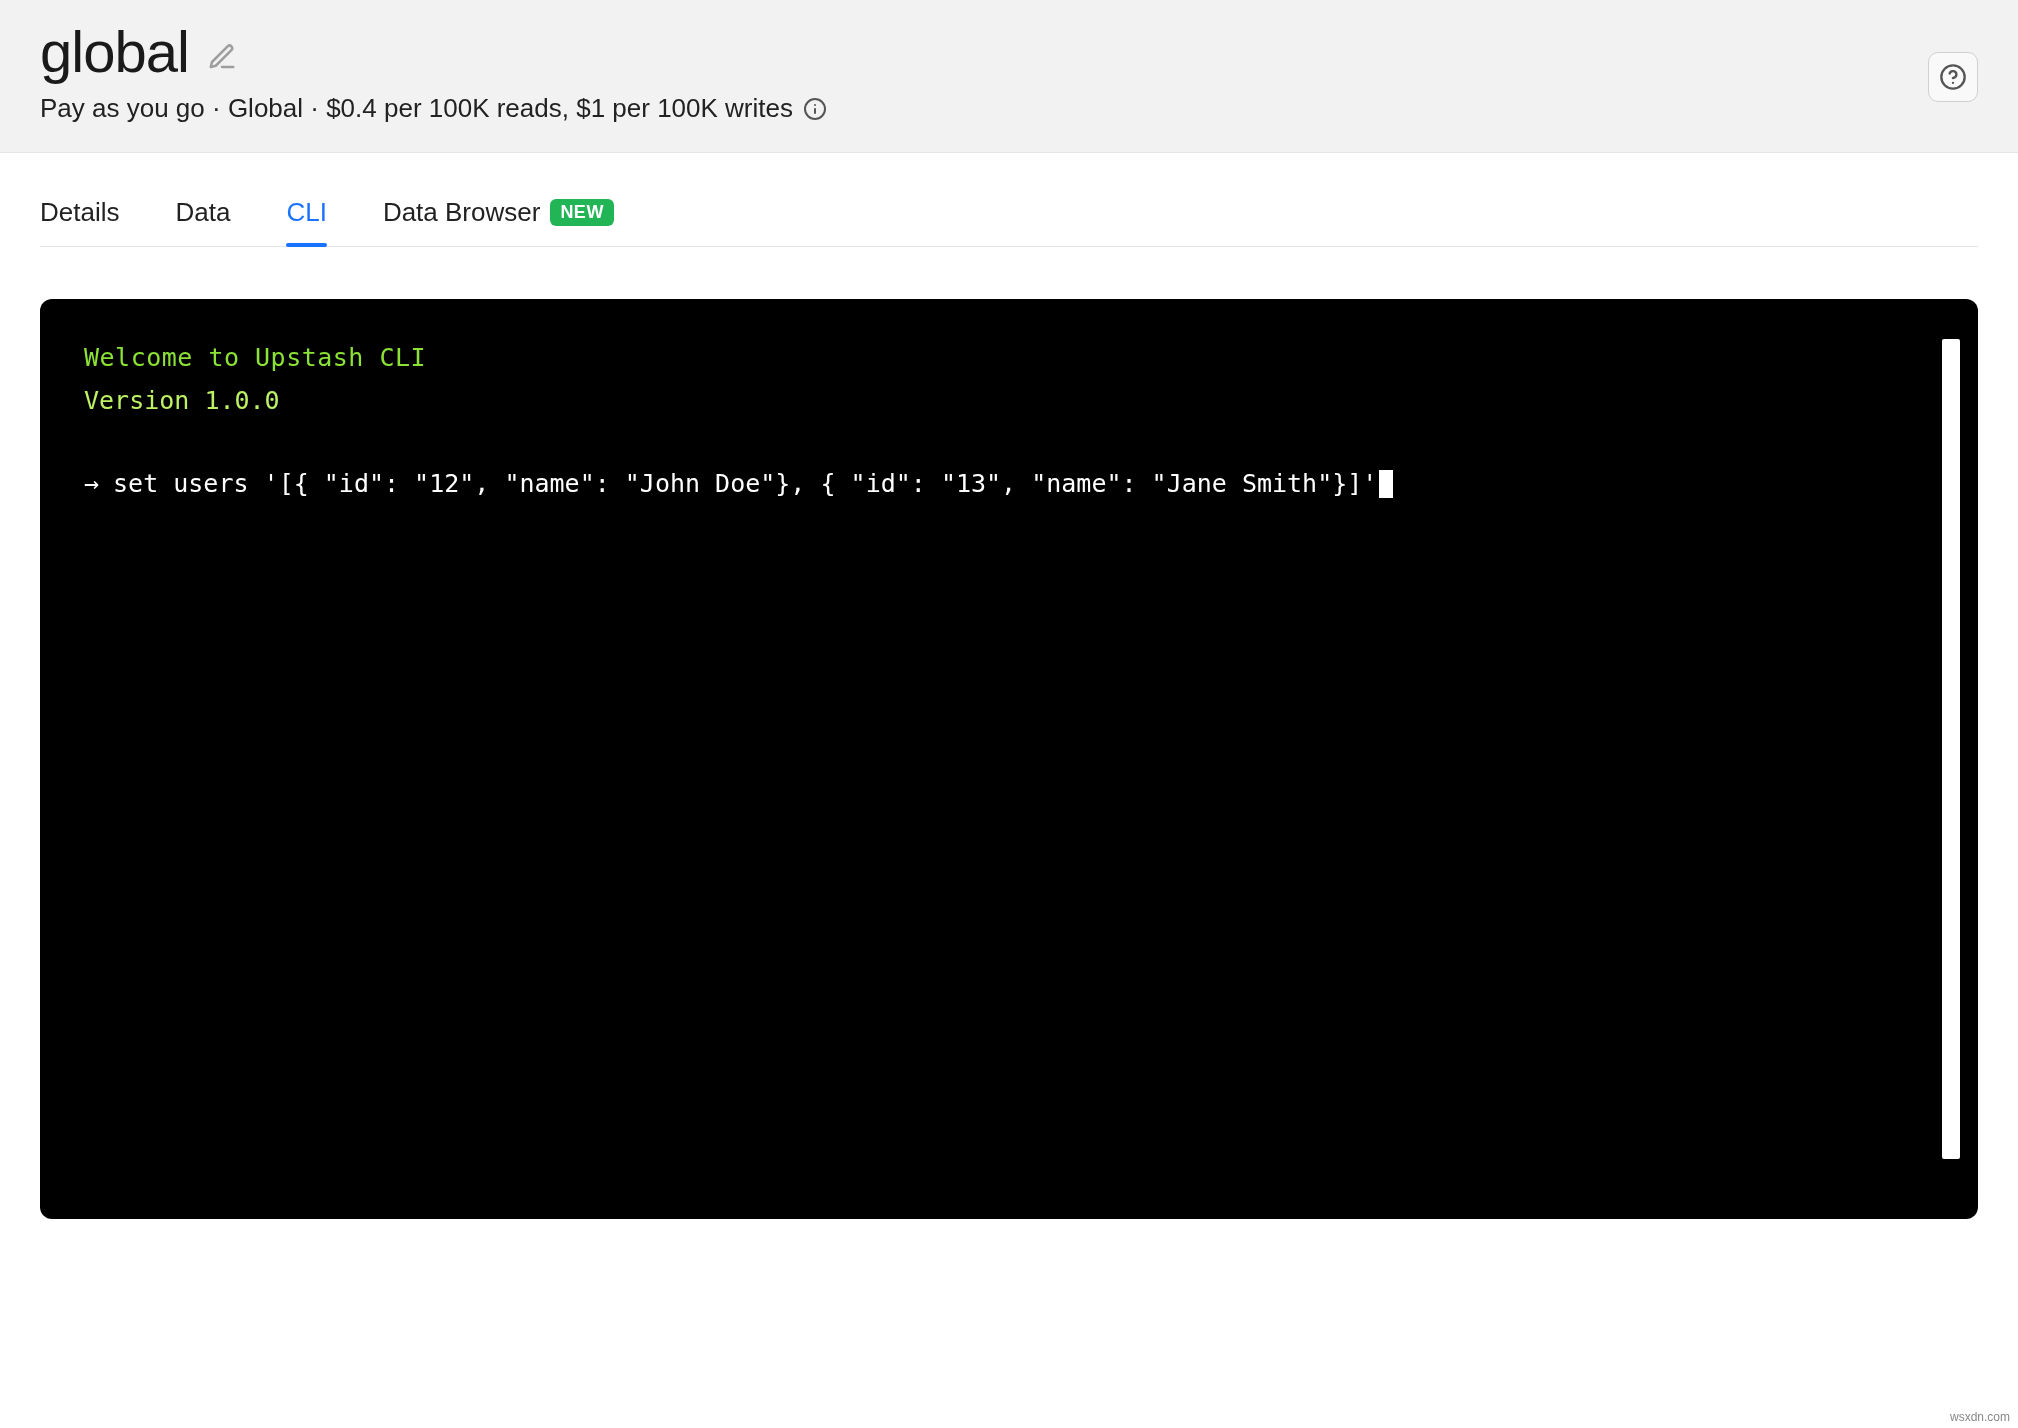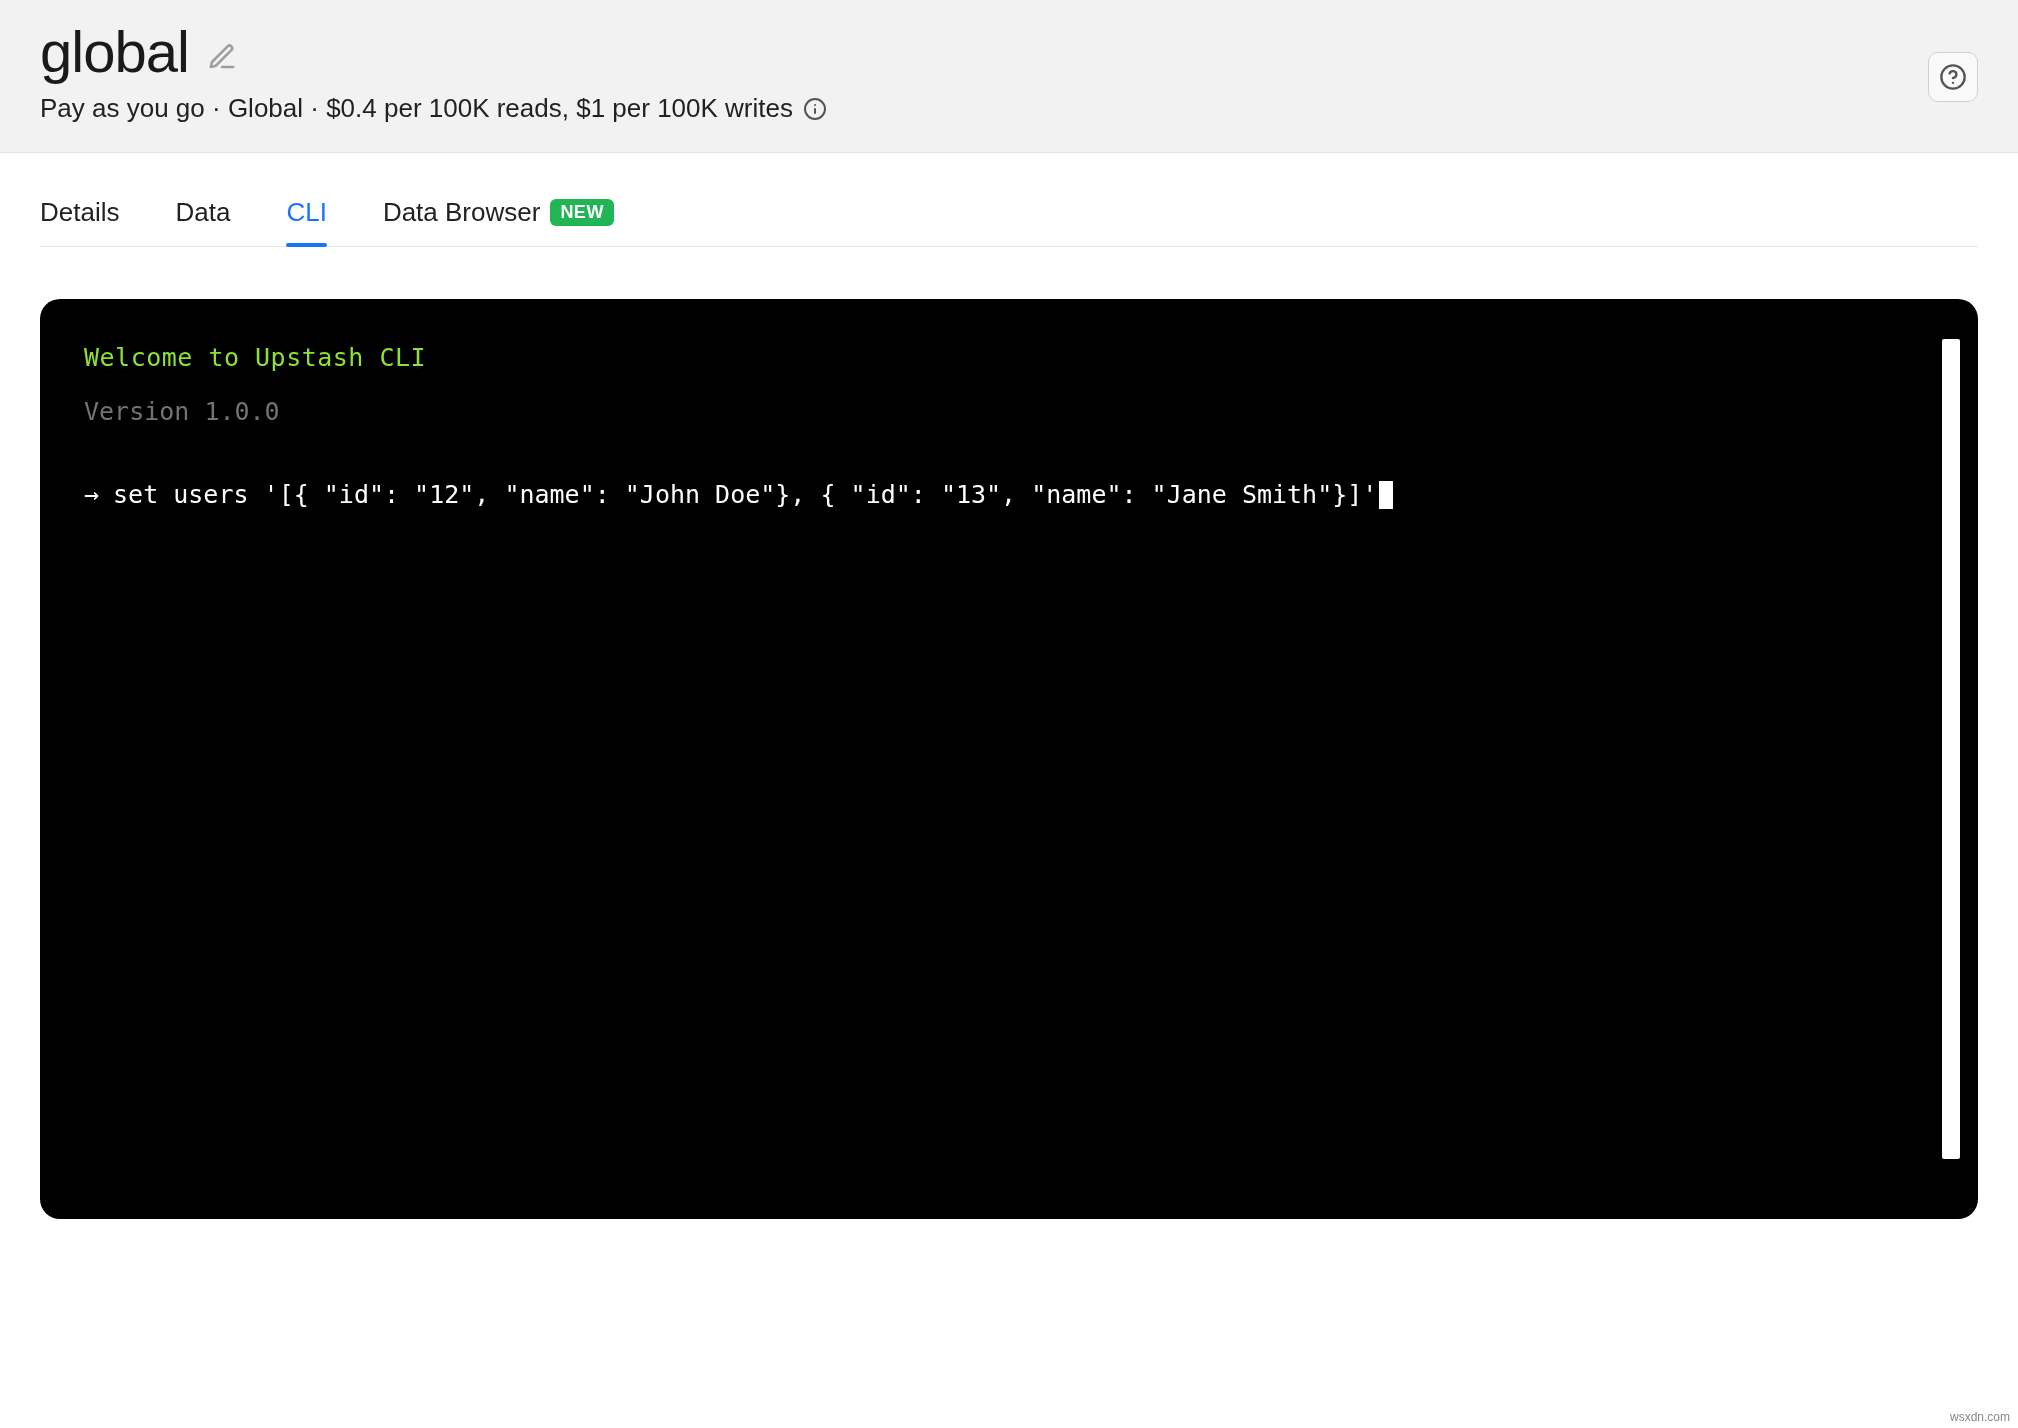--- a/index.html
+++ b/index.html
@@ -101,36 +101,36 @@
     font-size: 18px;
     font-weight: 600;
     padding: 3px 10px;
     border-radius: 6px;
     letter-spacing: 0.5px;
   }
 
   .terminal {
     margin-top: 52px;
     background: #000;
-    border-radius: 20px;
+    border-radius: 12px;
     padding: 40px 44px;
     font-family: "SFMono-Regular", ui-monospace, Menlo, Consolas, monospace;
     font-size: 25px;
     line-height: 1.55;
     position: relative;
     min-height: 920px;
     overflow: hidden;
   }
   .term-welcome {
     color: #8be234;
     letter-spacing: 0.5px;
   }
   .term-version {
-    color: #737373;
-    margin-top: 15px;
+    color: #bef264;
+    margin-top: 4px;
   }
   .term-line {
     color: #fff;
     margin-top: 44px;
     white-space: pre;
     display: flex;
     align-items: center;
   }
   .term-prompt {
     color: #fff;

